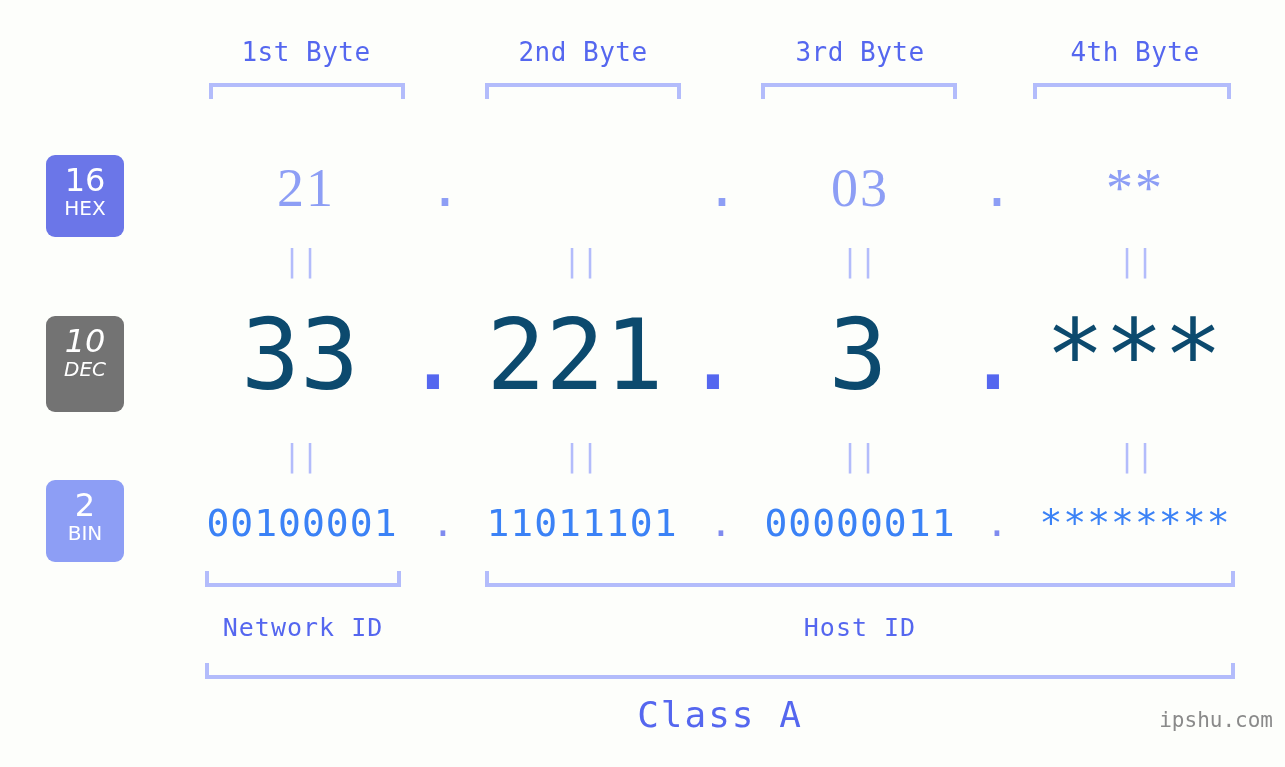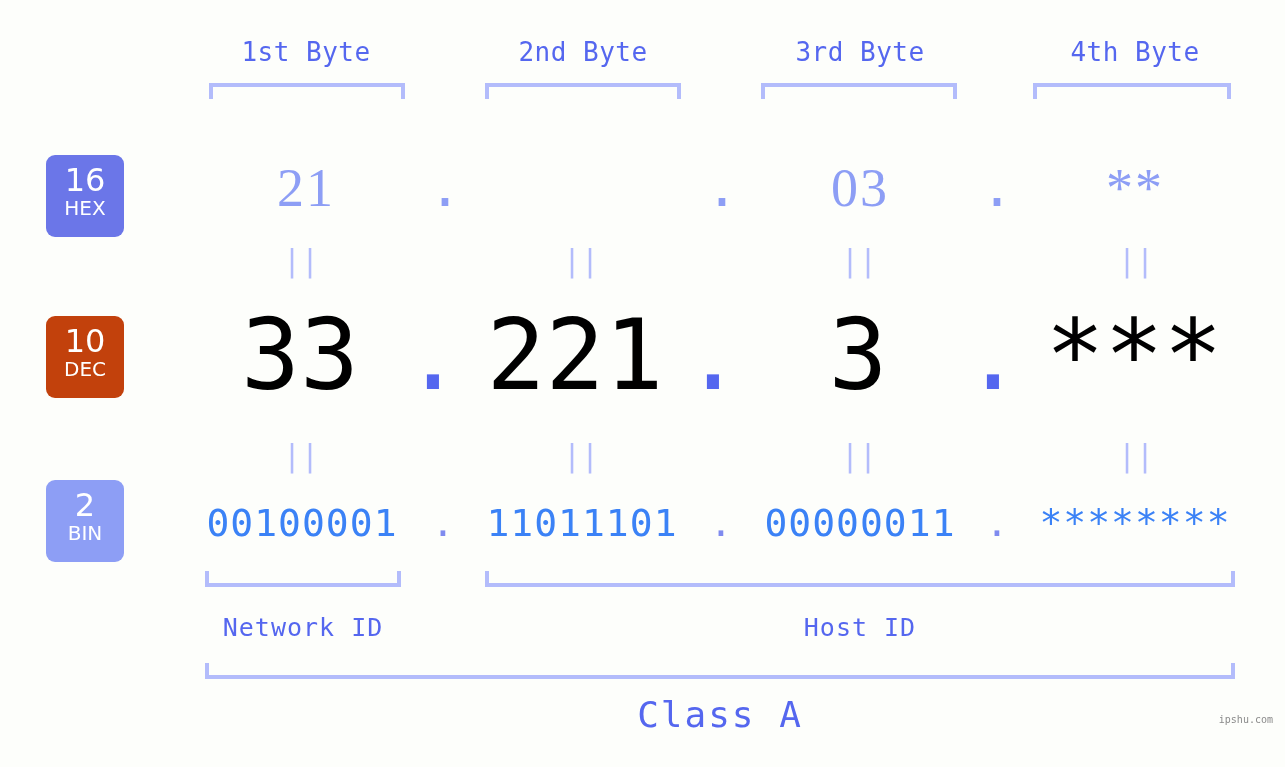--- a/index.html
+++ b/index.html
@@ -75,21 +75,21 @@
   }
   .badge .nm {
     display: block;
     font-size: 20px;
     line-height: 22px;
     padding-bottom: 9px;
     letter-spacing: 0px;
   }
 
   #badge-hex { top: 155px; height: 82px; background: #6b76e8; }
-  #badge-dec { top: 316px; height: 82px; background: #c2410c; }
+  #badge-dec { top: 316px; height: 96px; background: #737373; font-style: italic; }
   #badge-bin { top: 480px; height: 82px; background: #8d9ef5; }
 
   
   .row {
     position: absolute;
     left: 0;
     width: 1285px;
     white-space: nowrap;
   }
 
@@ -109,21 +109,21 @@
     line-height: 80px;
     color: #8d9ef5;
     font-family: "DejaVu Sans Mono", "Liberation Mono", monospace;
   }
 
   
   #row-dec { top: 295px; height: 120px; }
   #row-dec .val {
     font-size: 98px;
     line-height: 120px;
-    color: #000000;
+    color: #0c4a6e;
     font-family: "DejaVu Sans Mono", "Liberation Mono", monospace;
     letter-spacing: 0px;
   }
   #row-dec .dot {
     font-size: 98px;
     line-height: 120px;
     color: #5567ef;
     font-family: "DejaVu Sans Mono", "Liberation Mono", monospace;
   }
 
@@ -177,21 +177,21 @@
     white-space: nowrap;
     letter-spacing: 2px;
   }
 
   
   #watermark {
     position: absolute;
     right: 12px;
     top: 711px;
     font-family: "DejaVu Sans Mono", "Liberation Mono", monospace;
-    font-size: 10px;
+    font-size: 21px;
     line-height: 18px;
     color: #8a8a8a;
     letter-spacing: 0px;
   }
 </style>
 </head>
 <body>
 
 <div id="stage">
 

